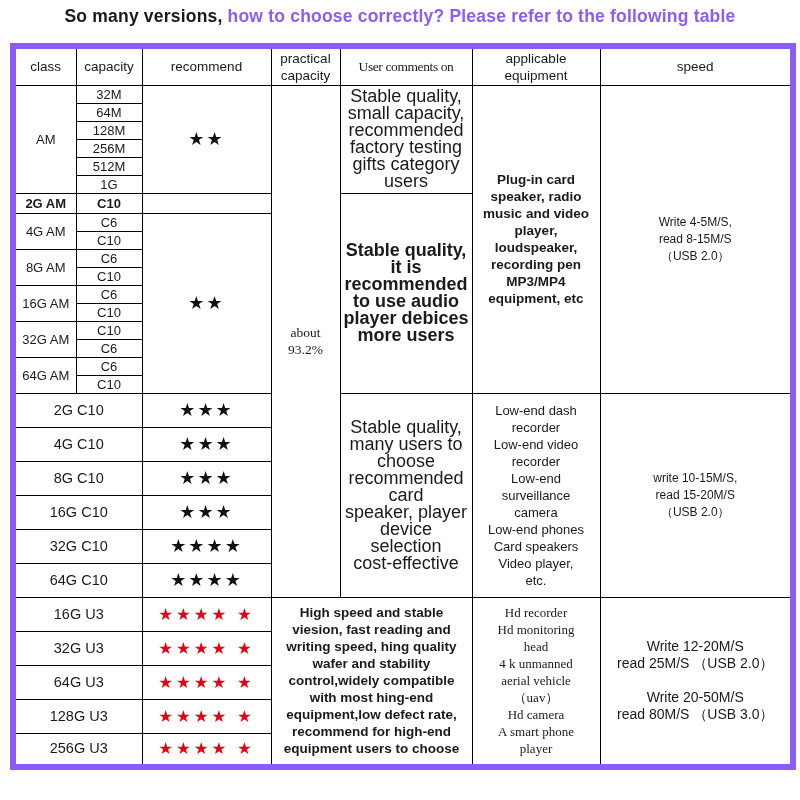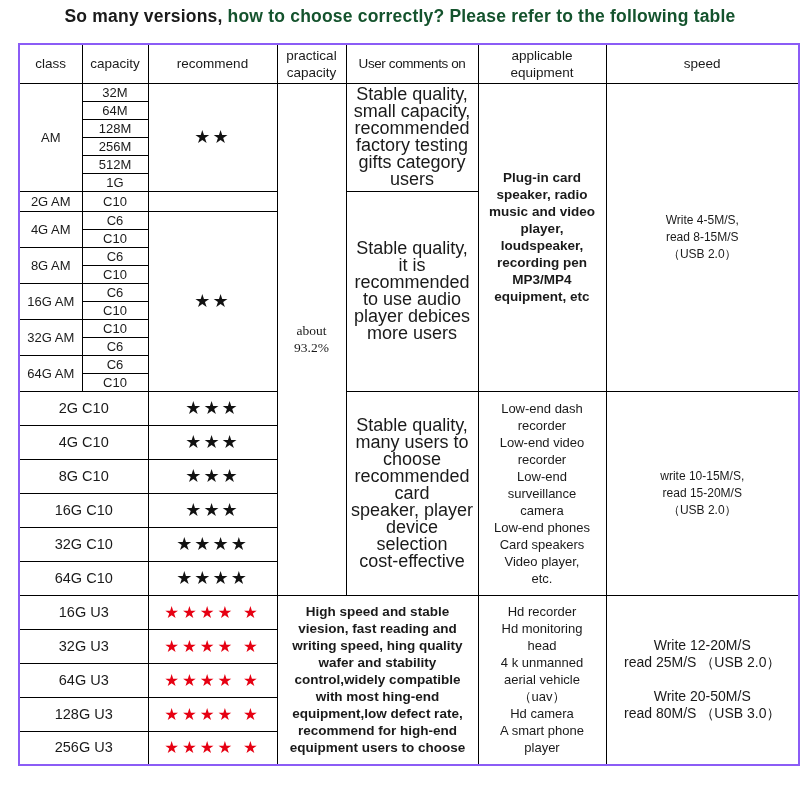--- a/index.html
+++ b/index.html
@@ -6,57 +6,57 @@
   body{
     width:800px;height:800px;background:#ffffff;
     font-family:"Liberation Sans","DejaVu Sans",sans-serif;
     color:#1a1a1a;position:relative;overflow:hidden;
   }
   .title{
     position:absolute;top:6px;left:0;width:800px;
     text-align:center;font-size:17.5px;font-weight:bold;
     letter-spacing:0.2px;white-space:nowrap;
   }
-  .title .red{color:#14532d;}
+  .title .red{color:#8b5cf6;}
   table.cmp{
-    position:absolute;left:18px;top:43px;
+    position:absolute;left:10px;top:43px;
     border-collapse:collapse;table-layout:fixed;
     width:780px;
-    border:2px solid #8b5cf6;
+    border:6px solid #8b5cf6;
     font-size:13px;
   }
   table.cmp td{
     border:1px solid #000;
     text-align:center;vertical-align:middle;
     padding:0 2px;
     white-space:pre-line;
     line-height:17px;
     overflow:hidden;
   }
   col.c-class{width:63px;}
   col.c-cap{width:66px;}
   col.c-rec{width:129px;}
   col.c-prac{width:69px;}
   col.c-com{width:132px;}
   col.c-equ{width:128px;}
   col.c-spd{width:193px;}
   tr.hdr{height:39px;}
   tr.sub{height:18px;}
-  tr.r2g{height:20px;}
+  tr.r2g{height:20px;font-weight:bold;}
   tr.mid{height:34px;margin-top:36px;}
   td.hcell{font-size:13.5px;line-height:15px;}
-  td.hcell.tight{letter-spacing:-0.4px;}
+  td.hcell.tight{letter-spacing:-0.4px;font-family:Liberation Serif, serif;}
   td.stars{font-size:18px;letter-spacing:2px;color:#111;line-height:18px;}
   td.stars.red{color:#e60012;font-size:16.5px;letter-spacing:3px;}
   td.biglabel{font-size:14.5px;}
   td.comments{font-size:18px;line-height:17px;}
   td.comments-u3{font-size:13.5px;line-height:18.5px;font-weight:bold;}
   td.equip1{font-size:13.5px;line-height:19px;font-weight:bold;}
   td.equip2{font-size:13px;line-height:18.5px;}
-  td.equip3{font-size:13px;line-height:18.5px;}
+  td.equip3{font-size:13px;line-height:18.5px;font-family:Liberation Serif, serif;}
   td.speed{font-size:12px;line-height:19px;}
   td.speed3{text-align:left;padding-left:34px;font-size:14px;line-height:19px;}
   td.prac{font-size:13.5px;line-height:18px;font-family:Liberation Serif, serif;}
 </style>
 </head>
 <body>
 
 <div class="title"><span>So many versions, </span><span class="red">how to choose correctly? Please refer to the following table</span></div>
 
 <table class="cmp">

